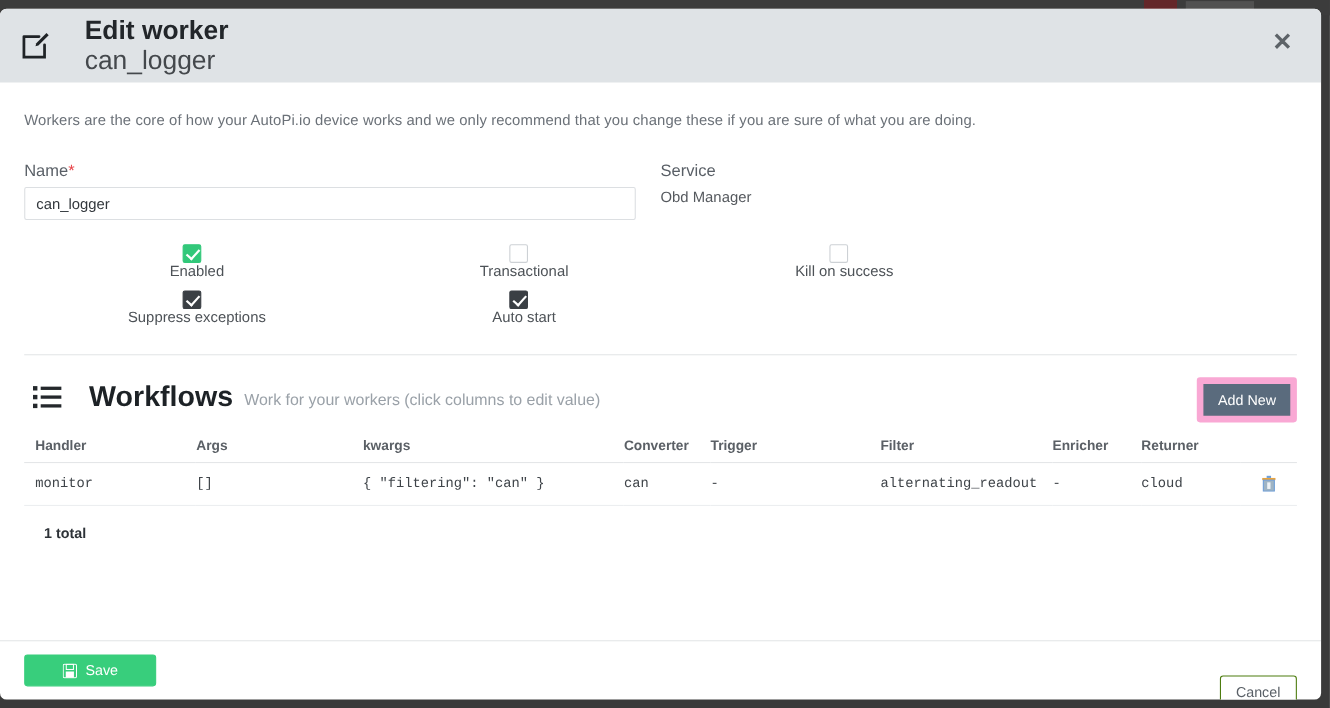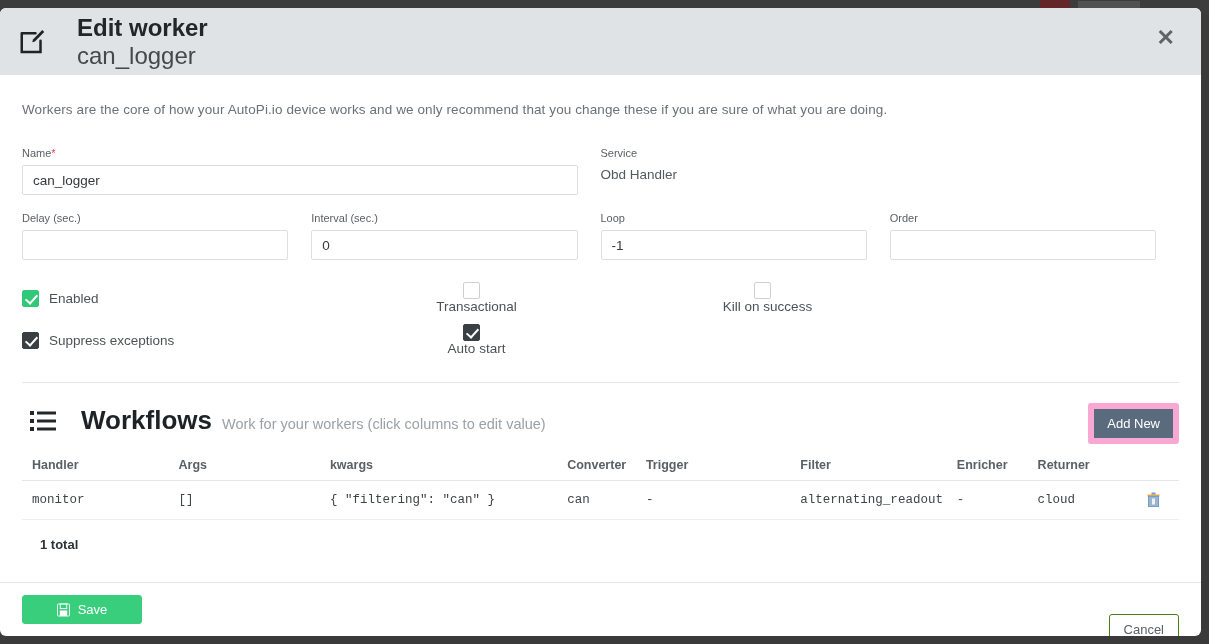--- a/index.html
+++ b/index.html
@@ -68,41 +68,41 @@
     letter-spacing: .1px;
   }
 
   .form-grid { margin-top: 30px; }
   .row { display: flex; }
   .row.r2 { margin-top: 17px; }
   .field { padding-right: 23px; }
   .f-half { width: 591px; }
   .f-quarter { width: 295.5px; }
   .f-label {
-    font-size: 11px; color: #595f66;
+    font-size: 15px; color: #595f66;
     display: block; margin-bottom: 6px;
   }
   .f-label .req { color: #e8474c; }
   .f-input {
     width: 100%; height: 30px;
     border: 1px solid #dcdfe2; border-radius: 2px;
     background: #fff;
     font-size: 13.5px; color: #33383d;
     padding: 0 10px;
     font-family: "Liberation Sans", sans-serif;
     outline: none;
   }
   .f-static { font-size: 13.5px; color: #55595e; padding-top: 2px; }
 
   
   .cbrow { display: flex; }
   .cbrow.c1 { margin-top: 22px; }
   .cbrow.c2 { margin-top: 10px; }
   .cb-cell { display: flex; align-items: center; }
-  .cb-cell.w1 { width: 304px; }
+  .cb-cell.w1 { width: 304px; flex-direction: column; }
   .cb-cell.w2 { width: 291px; flex-direction: column; }
   .cb {
     width: 17px; height: 17px; border-radius: 2px;
     flex: 0 0 auto; position: relative;
     border: 1px solid #cdd1d5; background: #fff;
     cursor: pointer;
   }
   .cb.on-green { background: #32c87a; border-color: #32c87a; }
   .cb.on-dark  { background: #3a3f44; border-color: #3a3f44; }
   .cb.on-green::after, .cb.on-dark::after {
@@ -220,42 +220,24 @@
 
       <div class="row r1">
         <div class="field f-half">
           <label class="f-label">
             <span>Name</span><span class="req">*</span>
           </label>
           <input class="f-input" type="text" value="can_logger" style="">
         </div>
         <div class="field f-half">
           <label class="f-label">Service</label>
-          <div class="f-static">Obd Handler</div>
+          <div class="f-static">Obd Manager</div>
         </div>
       </div>
 
-      <div class="row r2">
-        <div class="field f-quarter">
-          <label class="f-label">Delay (sec.)</label>
-          <input class="f-input" type="text" value="" style="">
-        </div>
-        <div class="field f-quarter">
-          <label class="f-label">Interval (sec.)</label>
-          <input class="f-input" type="text" value="0" style="">
-        </div>
-        <div class="field f-quarter">
-          <label class="f-label">Loop</label>
-          <input class="f-input" type="text" value="-1" style="">
-        </div>
-        <div class="field f-quarter">
-          <label class="f-label">Order</label>
-          <input class="f-input" type="text" value="" style="">
-        </div>
-      </div>
 
       <div class="cbrow c1">
         <div class="cb-cell w1">
           <span class="cb on-green"></span>
           <span class="cb-label">Enabled</span>
         </div>
         <div class="cb-cell w2">
           <span class="cb"></span>
           <span class="cb-label">Transactional</span>
         </div>

